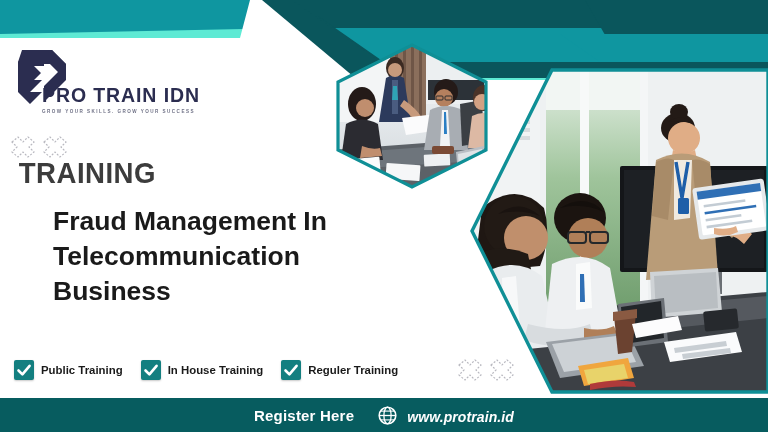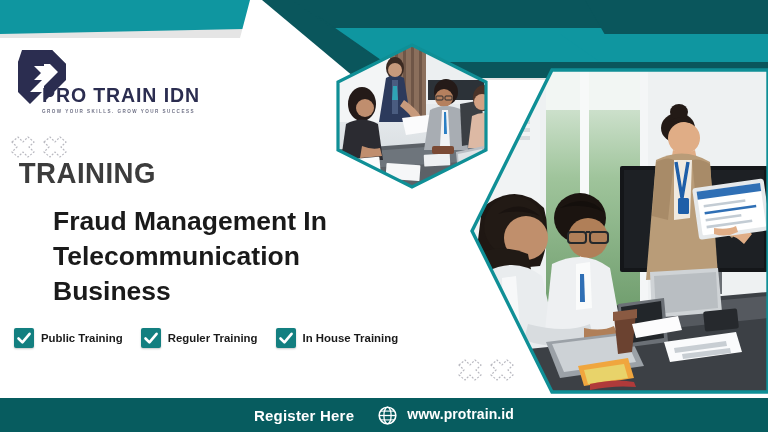--- a/index.html
+++ b/index.html
@@ -9,21 +9,21 @@
     background: #ffffff;
   }
   body {
     font-family: "Liberation Sans", sans-serif;
   }
   .banner {
     position: relative;
     width: 768px;
     height: 432px;
     overflow: hidden;
-    background: #e5e5e5;
+    background: #5eead4;
   }
 
   
   .band-layer {
     position: absolute;
     inset: 0;
     width: 768px;
     height: 432px;
     pointer-events: none;
   }
@@ -108,20 +108,21 @@
     left: 14px;
     top: 328px;
     display: flex;
     align-items: center;
     gap: 18px;
   }
   .check-item {
     display: flex;
     align-items: center;
     gap: 7px;
+    margin-top: 32px;
   }
   .checkbox {
     width: 20px;
     height: 20px;
     background: #137f80;
     border-radius: 2px;
     display: flex;
     align-items: center;
     justify-content: center;
     flex: 0 0 auto;
@@ -150,22 +151,23 @@
   }
   .footer-cta {
     font-family: "Liberation Sans", sans-serif;
     font-weight: bold;
     font-size: 15px;
     color: #ffffff;
     letter-spacing: 0.2px;
   }
   .footer-url-group {
     display: flex;
-    align-items: flex-start;
+    align-items: flex-end;
     gap: 10px;
+    font-style: italic;
   }
   .footer-url {
     font-family: "Liberation Sans", sans-serif;
     font-weight: bold;
     font-size: 14px;
     color: #ffffff;
     letter-spacing: 0.1px;
   }
 
   
@@ -440,30 +442,30 @@
       </span>
       <span class="check-label">Public Training</span>
     </div>
 
     <div class="check-item">
       <span class="checkbox">
         <svg viewBox="0 0 20 20" width="20" height="20">
           <path d="M4.5 10.5 L8.4 14.4 L15.6 5.8" fill="none" stroke="#ffffff" stroke-width="2.6" stroke-linecap="round" stroke-linejoin="round"></path>
         </svg>
       </span>
-      <span class="check-label">Reguler Training</span>
+      <span class="check-label">In House Training</span>
     </div>
 
     <div class="check-item">
       <span class="checkbox">
         <svg viewBox="0 0 20 20" width="20" height="20">
           <path d="M4.5 10.5 L8.4 14.4 L15.6 5.8" fill="none" stroke="#ffffff" stroke-width="2.6" stroke-linecap="round" stroke-linejoin="round"></path>
         </svg>
       </span>
-      <span class="check-label">In House Training</span>
+      <span class="check-label">Reguler Training</span>
     </div>
 
   </div>
 
   <div class="footer">
     <span class="footer-cta">Register Here</span>
     <span class="footer-url-group">
       <svg width="19" height="19" viewBox="0 0 19 19">
         <circle cx="9.5" cy="9.5" r="8.3" fill="none" stroke="#ffffff" stroke-width="1.6"></circle>
         <ellipse cx="9.5" cy="9.5" rx="3.6" ry="8.3" fill="none" stroke="#ffffff" stroke-width="1.3"></ellipse>

